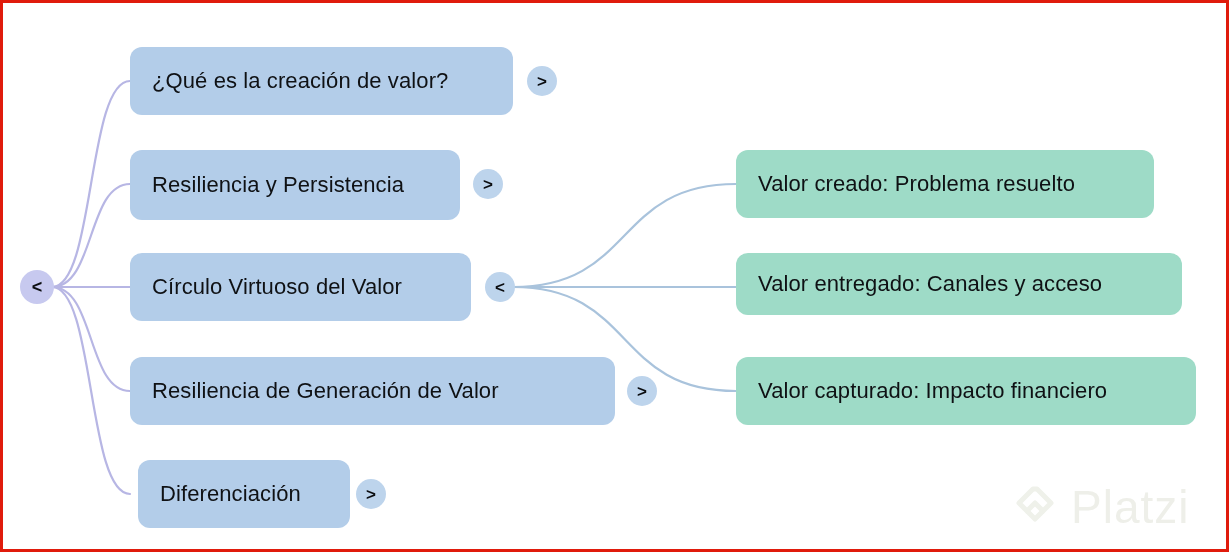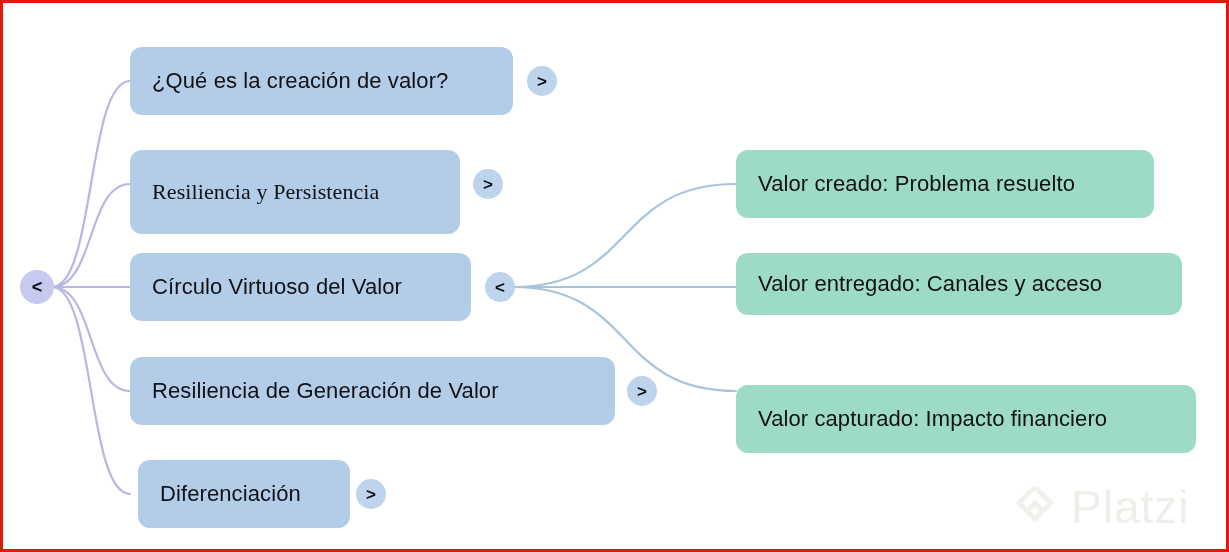--- a/index.html
+++ b/index.html
@@ -106,21 +106,21 @@
   <div id="nodes-layer">
       <div class="toggle root" style="left: 17px; top: 267px;">
         <span>&lt;</span>
       </div>
       <div class="node blue" style="left: 127px; top: 44px; width: 383px; height: 68px;">
         <span>¿Qué es la creación de valor?</span>
       </div>
       <div class="toggle blue" style="left: 524px; top: 63px;">
         <span>&gt;</span>
       </div>
-      <div class="node blue" style="left: 127px; top: 147px; width: 330px; height: 84px; font-family: Liberation Serif, serif;">
+      <div class="node blue" style="left: 127px; top: 147px; width: 330px; height: 70px;">
         <span>Resiliencia y Persistencia</span>
       </div>
       <div class="toggle blue" style="left: 470px; top: 166px;">
         <span>&gt;</span>
       </div>
       <div class="node blue" style="left: 127px; top: 250px; width: 341px; height: 68px;">
         <span>Círculo Virtuoso del Valor</span>
       </div>
       <div class="toggle blue" style="left: 482px; top: 269px;">
         <span>&lt;</span>
@@ -136,21 +136,21 @@
       </div>
       <div class="toggle blue" style="left: 353px; top: 476px;">
         <span>&gt;</span>
       </div>
       <div class="node green" style="left: 733px; top: 147px; width: 418px; height: 68px;">
         <span>Valor creado: Problema resuelto</span>
       </div>
       <div class="node green" style="left: 733px; top: 250px; width: 446px; height: 62px;">
         <span>Valor entregado: Canales y acceso</span>
       </div>
-      <div class="node green" style="left: 733px; top: 354px; width: 460px; height: 68px; margin-top: 28px;">
+      <div class="node green" style="left: 733px; top: 354px; width: 460px; height: 68px;">
         <span>Valor capturado: Impacto financiero</span>
       </div>
     </div>
 
   <div class="watermark" id="watermark" style="left: 1010px; top: 480px;">
     <svg width="48" height="48" viewBox="0 0 48 48">
       <path d="M20 6 L6 20 L14 28 L22 20 L30 28 L38 20 L24 6 Z" fill="none" stroke="#eff1ea" stroke-width="5" stroke-linejoin="round"></path>
       <path d="M14 28 L22 36 L30 28" fill="none" stroke="#eff1ea" stroke-width="5" stroke-linejoin="round"></path>
     </svg>
     <span class="wm-text">Platzi</span>

